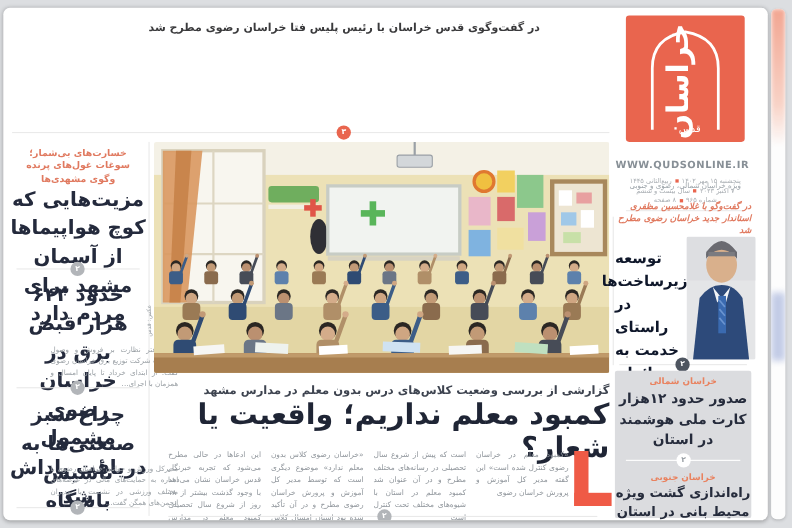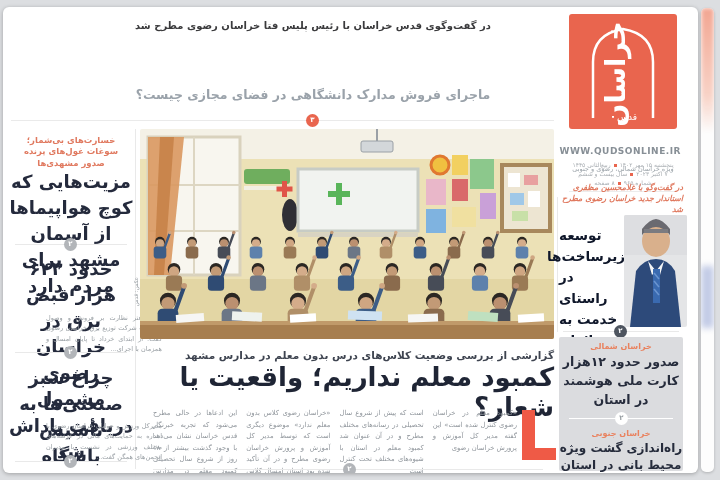--- a/index.html
+++ b/index.html
@@ -73,31 +73,30 @@
   </div>
   <div class="abs dateline" style="top:163px">
     <span>۷ اکتبر ۲۰۲۳</span><span class="sqb"></span><span>سال بیست و ششم</span>
   </div>
   <div class="abs dateline" style="top:172px">
     <span>شماره ۹۶۵</span><span class="sqb"></span><span>۸ صفحه</span>
   </div>
   <div id="mast-div" class="abs"></div>
 
   <div id="t-kicker" class="abs">در گفت‌وگوی قدس خراسان با رئیس پلیس فتا خراسان رضوی مطرح شد</div>
-  <div id="t-subhead" class="abs">ماجرای فروش مدارک دانشگاهی در فضای مجازی چیست؟</div>
   <div id="t-div" class="abs"></div>
   <div class="abs pnum orange" style="left:303px;top:107px">۳</div>
 
   <div class="abs vdiv" style="left:132px;top:122px;height:340px"></div>
   <div class="abs vdiv" style="left:554px;top:190px;height:135px"></div>
 
   <div class="abs l-kicker" style="top:128px">
     <span style="display:block">خسارت‌های بی‌شمار؛</span>
     <span style="display:block">سوغات غول‌های پرنده</span>
-    <span style="display:block">صدور مشهدی‌ها</span>
+    <span style="display:block">وگوی مشهدی‌ها</span>
   </div>
   <div class="abs l-head" style="top:162px">مزیت‌هایی که کوچ هواپیماها از آسمان مشهد برای مردم دارد</div>
   <div class="abs hdiv" style="left:12px;top:237px;width:112px"></div>
   <div class="abs pnum gray" style="left:61px;top:231px">۲</div>
 
   <div class="abs l-head" style="top:249px">حدود ۶۴۳ هزار قبض برق در خراسان رضوی مشمول دریافت پاداش شد</div>
   <div class="abs l-lead" style="top:306px">مدیر دفتر نظارت بر فروش و وصول مطالبات شرکت توزیع برق خراسان رضوی گفت: از ابتدای خرداد تا پایان امسال و همزمان با اجرای...</div>
   <div class="abs hdiv" style="left:12px;top:345px;width:112px"></div>
   <div class="abs pnum gray" style="left:61px;top:339px">۲</div>
 

